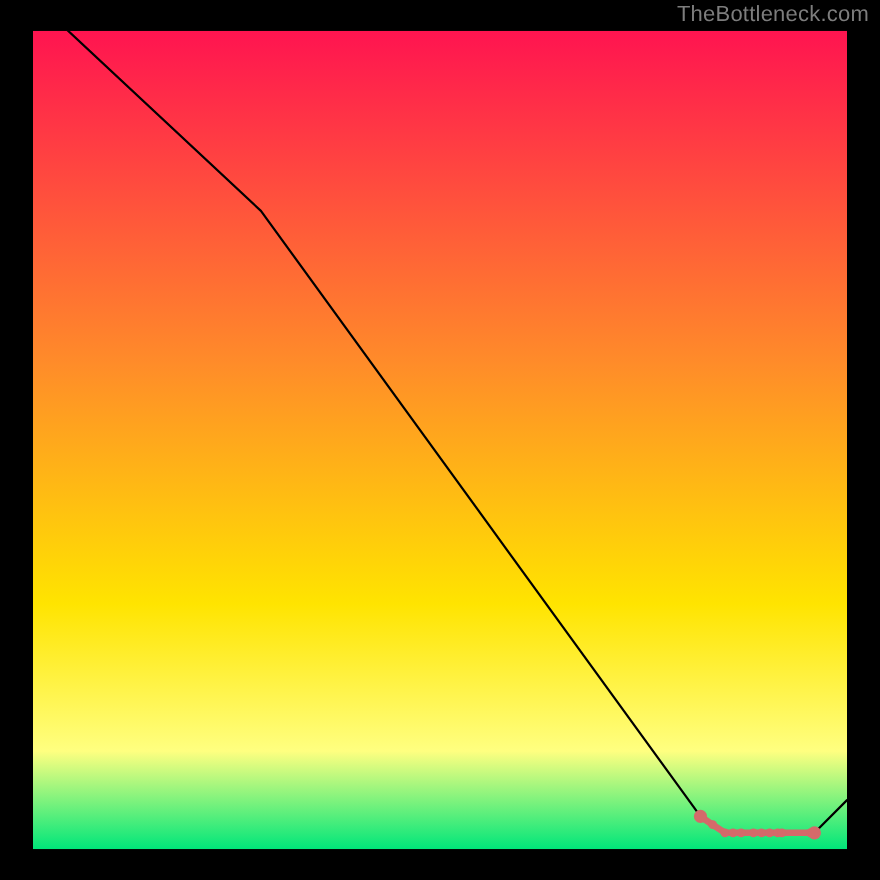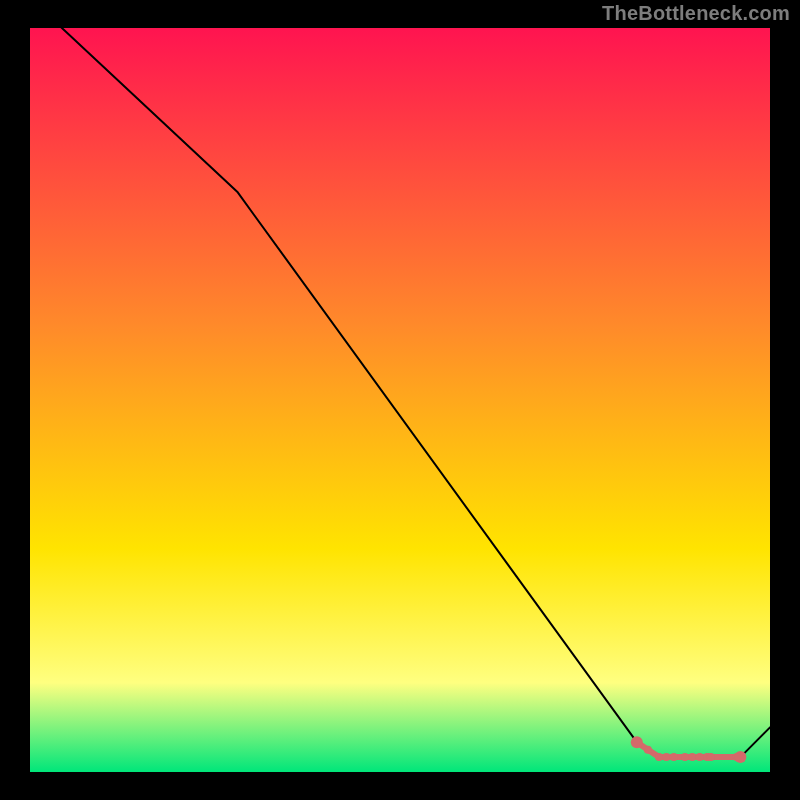--- a/index.html
+++ b/index.html
@@ -16,21 +16,21 @@
     width: 800px;
     height: 800px;
     background: #000;
   }
   .attribution {
     position: absolute;
     top: 2px;
     right: 10px;
     color: #7d7d7d;
     font-size: 20px;
-    font-weight: 700;
+    font-weight: 400;
     letter-spacing: 0.2px;
   }
   svg.plot {
     position: absolute;
     left: 30px;
     top: 28px;
     width: 740px;
     height: 744px;
     display: block;
   }

